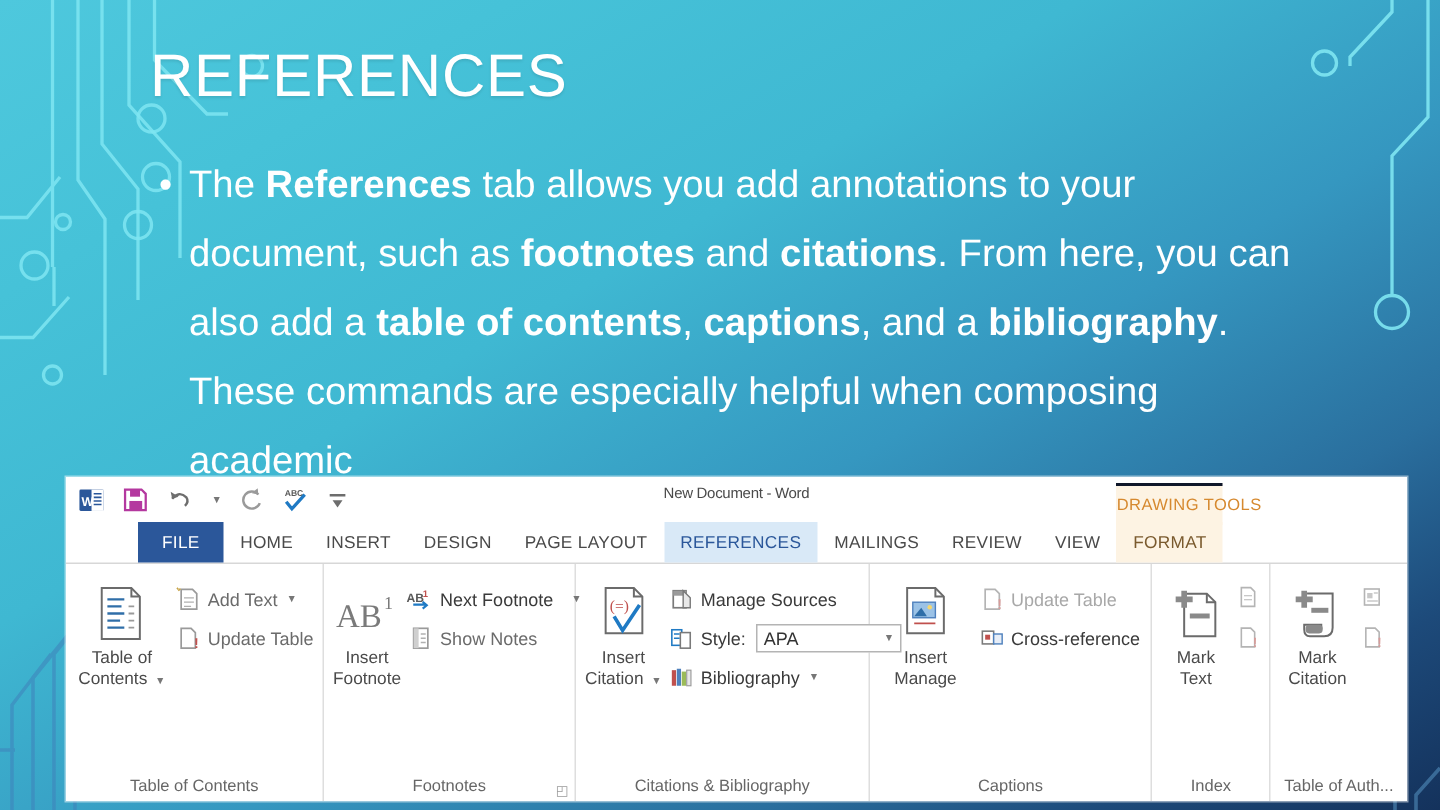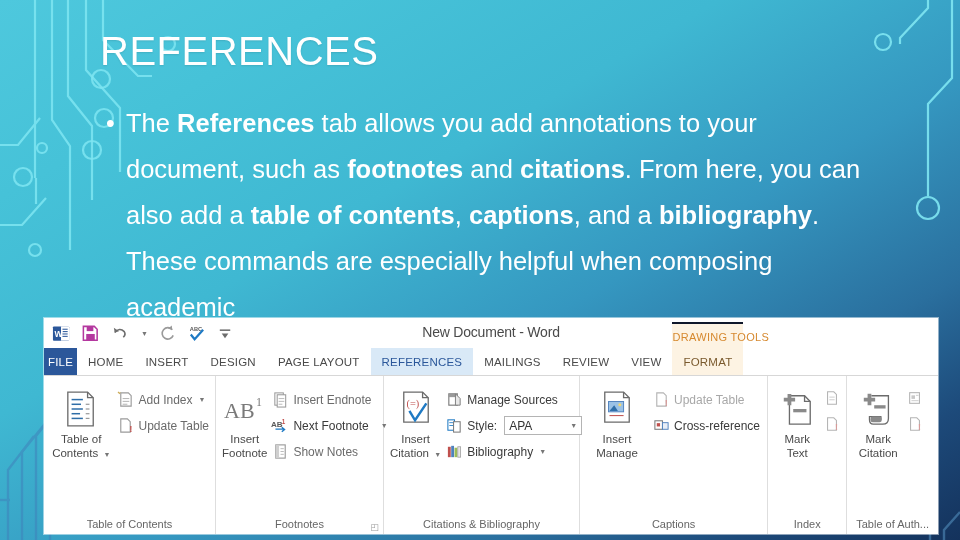--- a/index.html
+++ b/index.html
@@ -79,21 +79,21 @@
     display: flex;
     align-items: center;
     padding-left: 8px;
     gap: 10px;
   }
   .qat-ico { width: 19px; height: 19px; position: relative; flex: 0 0 auto; }
   #doc-title {
     position: absolute;
     left: 0; right: 0; top: 6px;
     text-align: center;
-    font-size: 14px;
+    font-size: 10px;
     color: #4a4a4a;
     letter-spacing: -0.2px;
   }
   
   #tabs {
     position: relative;
     height: 27px;
     background: #ffffff;
     display: flex;
     align-items: stretch;
@@ -105,22 +105,23 @@
     justify-content: center;
     font-size: 11.5px;
     letter-spacing: 0.2px;
     color: #4a4a4a;
     padding: 0 11px;
     white-space: nowrap;
   }
   .tab.file {
     background: #2b579a;
     color: #ffffff;
-    padding: 0 4px;
+    padding: 0 16px;
     font-weight: normal;
+    margin-left: 48px;
   }
   .tab.active {
     background: #d9e9f7;
     color: #2b579a;
   }
   .tab.ctx {
     background: #fdf3e3;
     color: #7a5a2e;
   }
   #ctx-label {
@@ -206,21 +207,21 @@
     font-size: 12px;
     color: #6b6b6b;
     white-space: nowrap;
   }
   .small-btn .sglyph { width: 18px; height: 18px; flex: 0 0 auto; display:flex; align-items:center; justify-content:center;}
   .caret { font-size: 7px; color: #777; margin-left: 2px; }
   .style-box {
     display: inline-flex;
     align-items: center;
     justify-content: space-between;
-    width: 78px;
+    width: 97px;
     height: 19px;
     border: 1px solid #b4b4b4;
     background: #fff;
     font-size: 12px;
     color: #333;
     padding: 0 4px;
     box-sizing: border-box;
     margin-left: 3px;
   }
   
@@ -397,21 +398,21 @@
                 <svg viewBox="0 0 18 18" width="17" height="17">
                   <path d="M4 2 H12 L15 5 V16 H4 Z" fill="#fff" stroke="#9a9a9a" stroke-width="1.2"></path>
                   <g stroke="#b0b0b0" stroke-width="1">
                       <line x1="6" y1="8" x2="13" y2="8"></line>
                       <line x1="6" y1="11" x2="13" y2="11"></line>
                       <line x1="6" y1="14" x2="11" y2="14"></line>
                     </g>
                   <path d="M2 3 l1.5 -1.5 M1 1 l1 1" stroke="#c7a44a" stroke-width="1.1" fill="none"></path>
                 </svg>
               </span>
-              <span>Add Index</span>
+              <span>Add Text</span>
               <span class="caret">▼</span>
             </div>
             <div class="small-btn">
               <span class="sglyph">
                 <svg viewBox="0 0 18 18" width="17" height="17">
                   <path d="M4 2 H11 L14 5 V16 H4 Z" fill="#fff" stroke="#9a9a9a" stroke-width="1.2"></path>
                   <text x="13" y="16" font-size="10" fill="#c0504d" font-family="Liberation Sans, sans-serif" font-weight="bold">!</text>
                 </svg>
               </span>
               <span>Update Table</span>
@@ -427,34 +428,20 @@
             <span class="glyph">
               <svg viewBox="0 0 44 34" width="44" height="34">
                 <text x="1" y="26" font-size="22" fill="#7a7a7a" font-family="Liberation Serif, serif">AB</text>
                 <text x="33" y="14" font-size="12" fill="#7a7a7a" font-family="Liberation Serif, serif">1</text>
               </svg>
             </span>
             <span class="lbl">Insert</span>
             <span class="lbl">Footnote</span>
           </div>
           <div class="small-stack">
-            <div class="small-btn">
-              <span class="sglyph">
-                <svg viewBox="0 0 18 18" width="17" height="17">
-                  <rect x="3" y="2" width="9" height="13" fill="#fff" stroke="#9a9a9a" stroke-width="1.1"></rect>
-                  <rect x="5.5" y="4" width="9" height="13" fill="#fff" stroke="#9a9a9a" stroke-width="1.1"></rect>
-                  <g stroke="#b0b0b0" stroke-width="0.9">
-                      <line x1="7" y1="8" x2="13" y2="8"></line>
-                      <line x1="7" y1="11" x2="13" y2="11"></line>
-                      <line x1="7" y1="14" x2="11" y2="14"></line>
-                    </g>
-                </svg>
-              </span>
-              <span>Insert Endnote</span>
-            </div>
             <div class="small-btn">
               <span class="sglyph">
                 <svg viewBox="0 0 20 18" width="19" height="17">
                   <text x="0" y="11" font-size="9" fill="#5a5a5a" font-family="Liberation Sans, sans-serif" font-weight="bold">AB</text>
                   <text x="12" y="7" font-size="7" fill="#c0504d" font-family="Liberation Sans, sans-serif" font-weight="bold">1</text>
                   <path d="M5 13 H14 M12 11 L15 13.5 L12 16" fill="none" stroke="#1f7ac4" stroke-width="1.6"></path>
                 </svg>
               </span>
               <span style="color:#3a3a3a">Next Footnote</span>
               <span class="caret" style="margin-left:8px">▼</span>

